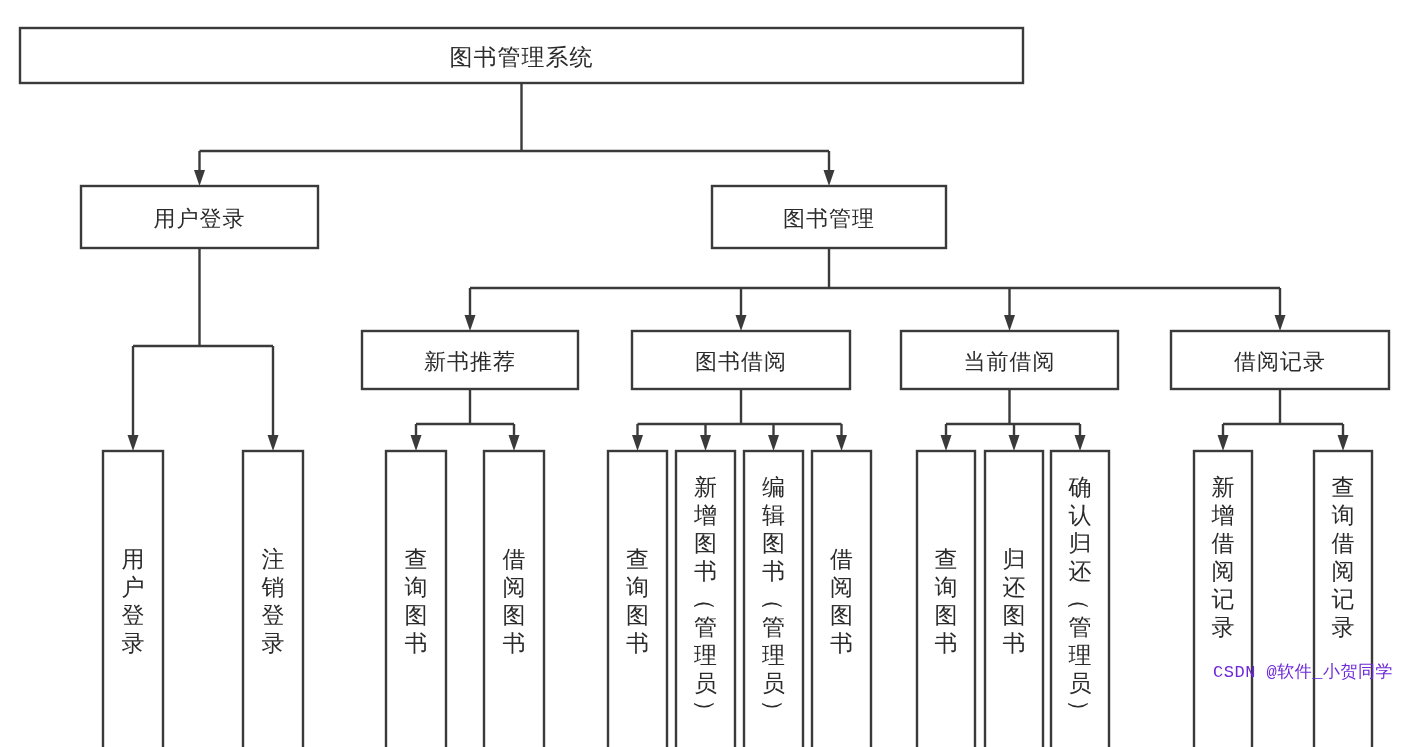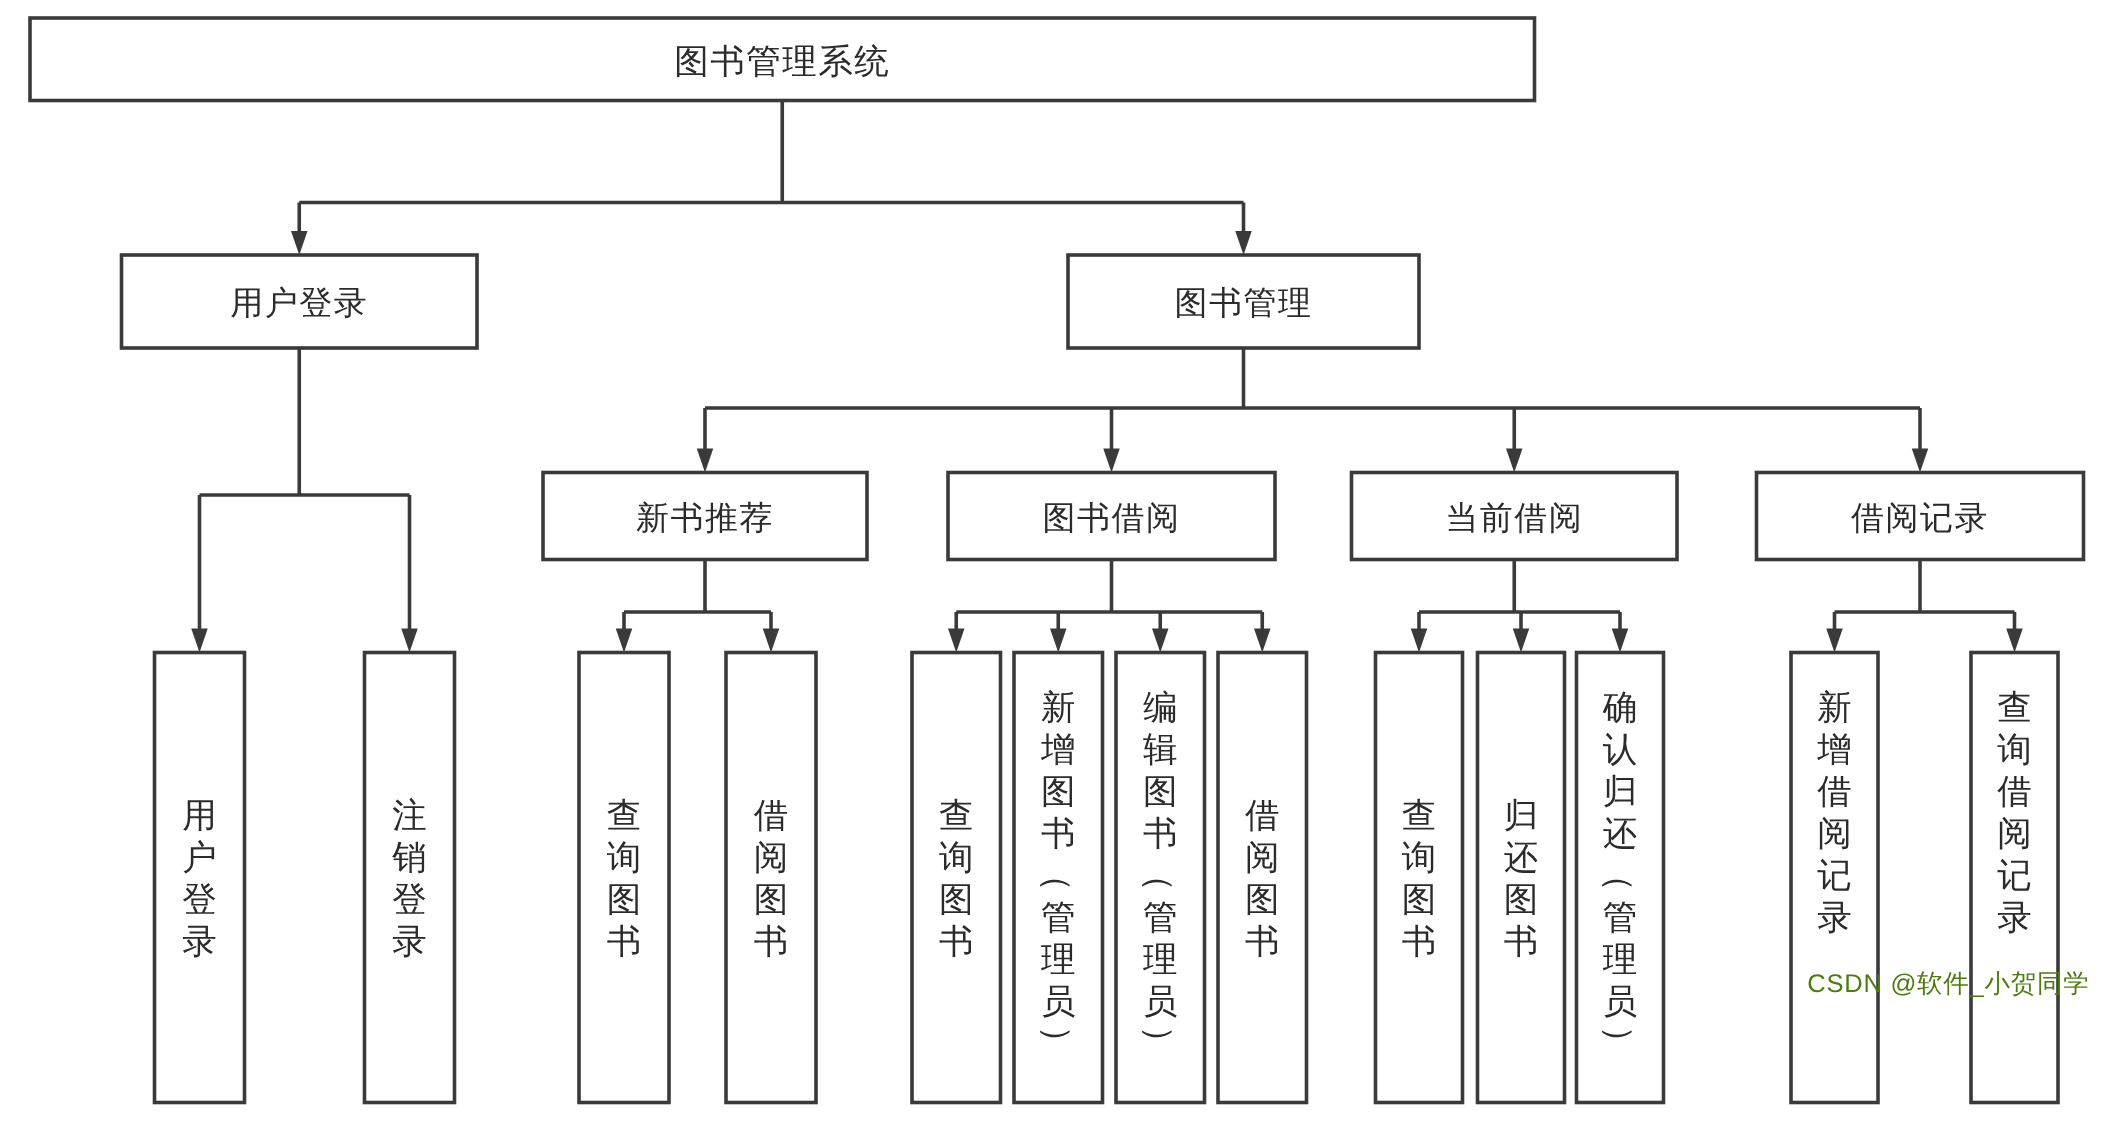--- a/index.html
+++ b/index.html
@@ -9,21 +9,21 @@
   }
   body {
     width: 1405px;
     height: 747px;
     font-family: "Liberation Sans", "DejaVu Sans", sans-serif;
     overflow: hidden;
     position: relative;
   }
   #diagram-root {
     position: absolute;
-    left: 0; top: 0;
+    left: 0; top: 16px;
     width: 1405px;
     height: 674px;
   }
   svg.diagram {
     display: block;
     width: 1405px;
     height: 747px;
   }
   .node-rect {
     fill: #ffffff;
@@ -37,23 +37,23 @@
     stroke-linecap: butt;
   }
   .arrow-head {
     fill: #3a3a3a;
     stroke: none;
   }
   .watermark {
     position: absolute;
     right: 12px;
     bottom: 7px;
-    font-family: Liberation Sans, sans-serif;
+    font-family: Liberation Mono, monospace;
     font-size: 17px;
-    color: #4d7c0f;
+    color: #6d28d9;
     letter-spacing: 0.5px;
     white-space: nowrap;
     user-select: none;
   }
 </style>
 </head>
 <body>
 
 <div id="diagram-root">
   <svg class="diagram" viewBox="0 0 1405 747">

